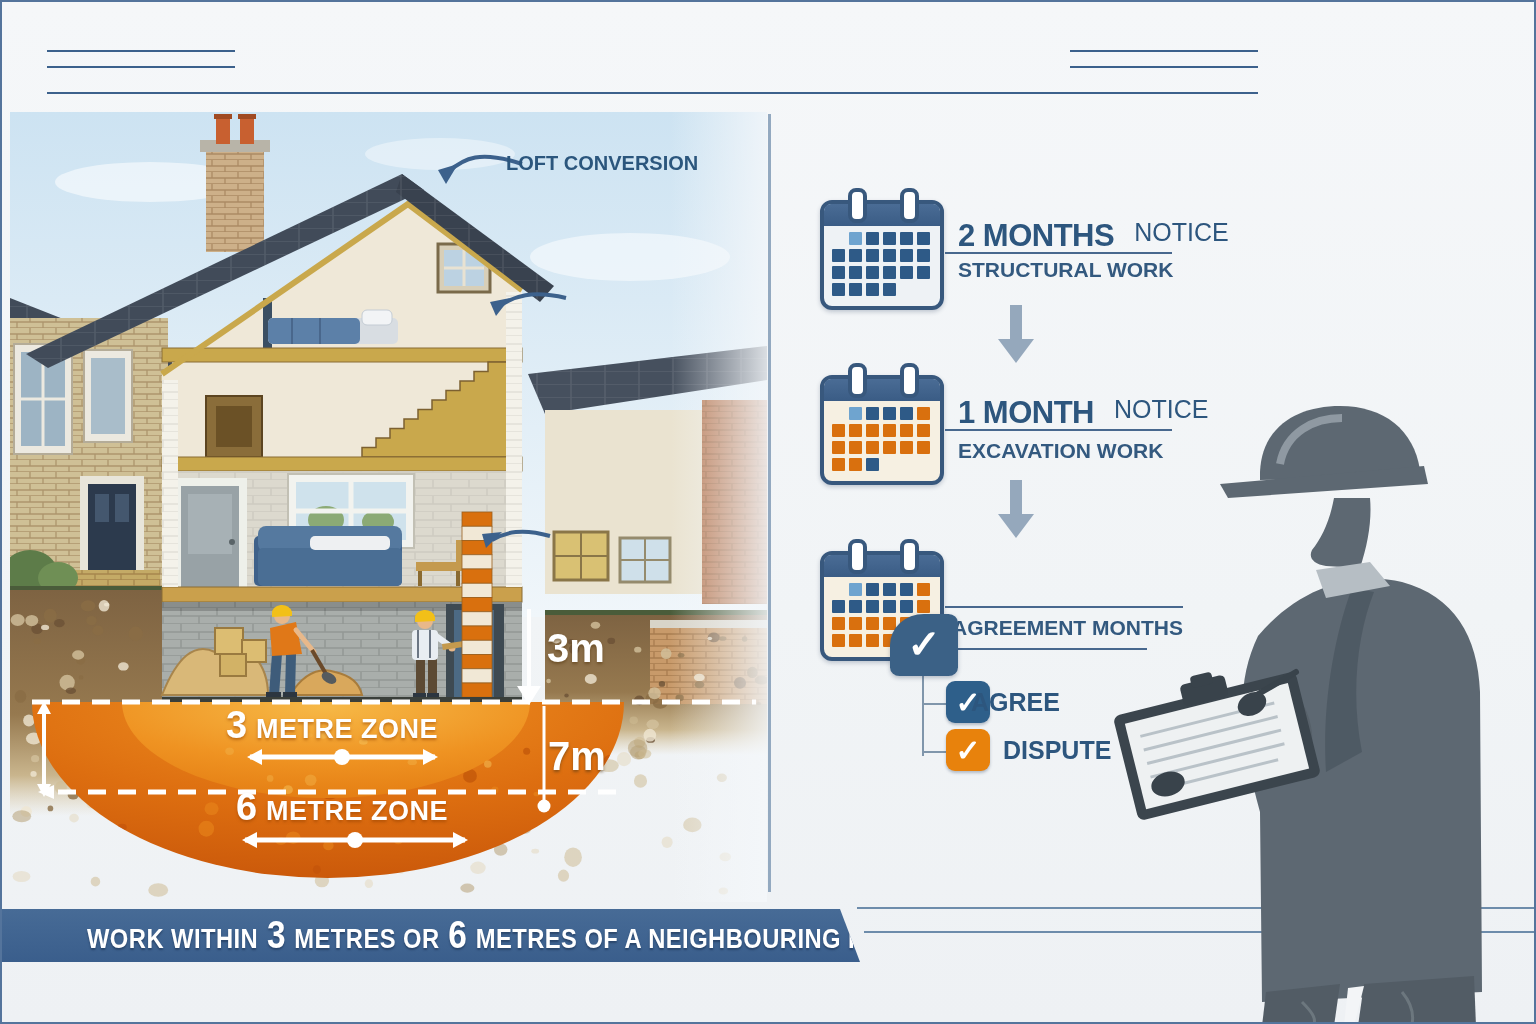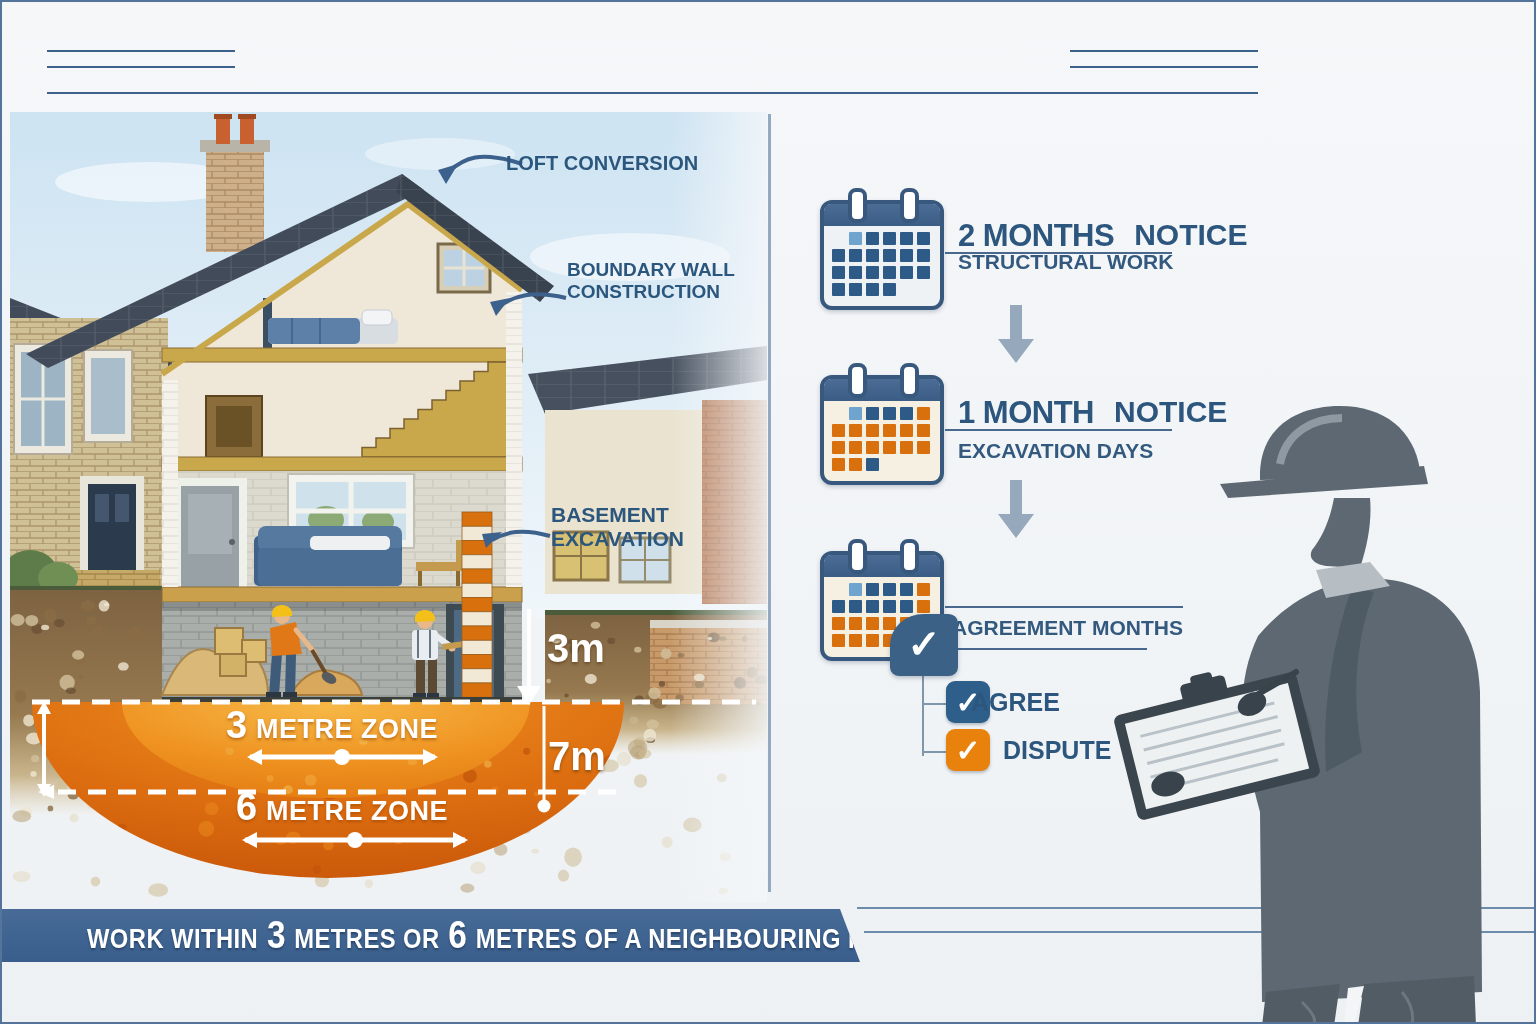--- a/index.html
+++ b/index.html
@@ -38,24 +38,24 @@
   .cal .cal-top{height:22px;background:linear-gradient(180deg,#4a6c95,#3a5c85);border-radius:7px 7px 0 0;}
   .cal .ring{position:absolute;top:-16px;width:11px;height:27px;background:#fff;border:4px solid #38587d;border-radius:8px;}
   .cal .ring.r1{left:24px}.cal .ring.r2{left:76px}
   .cal-grid{display:grid;grid-template-columns:repeat(6,13px);grid-auto-rows:13px;gap:4px;padding:6px 8px;}
   .cal-grid div{border-radius:1px;}
   #cal1{left:818px;top:198px;background:#eef2f5;}
   #cal2{left:818px;top:373px;background:#f6f0e2;}
   #cal3{left:818px;top:549px;background:#f6f0e2;}
   .tl-title{position:absolute;z-index:3;display:flex;align-items:flex-start;gap:20px;white-space:nowrap;color:#2d567e;}
   .tl-title .strong{font-size:31px;font-weight:bold;letter-spacing:-.5px;}
-  .tl-title .rest{font-size:30px;font-weight:bold;}
+  .tl-title .rest{font-size:25px;font-weight:normal;}
   .tl-sub{position:absolute;z-index:3;font-size:21px;font-weight:bold;color:#33597f;white-space:nowrap;}
   .tl-line{position:absolute;height:2px;background:#48688e;z-index:3;}
-  #tl1-title{left:956px;top:216px}  #tl1-line{left:943px;top:250px;width:227px}  #tl1-sub{left:956px;top:248px}
+  #tl1-title{left:956px;top:216px}  #tl1-line{left:943px;top:250px;width:227px}  #tl1-sub{left:956px;top:256px}
   #tl2-title{left:956px;top:393px}  #tl2-line{left:943px;top:427px;width:227px}  #tl2-sub{left:956px;top:437px}
   #tl3-title{left:950px;top:570px}  #tl3-line{left:943px;top:604px;width:238px}  #tl3-sub{left:950px;top:614px}
   #tl3-line2{left:943px;top:646px;width:202px}
   .down-arrow{position:absolute;width:36px;z-index:3;}
   .down-arrow .shaft{width:12px;height:34px;background:#95a8bc;margin:0 auto;}
   .down-arrow .head{width:0;height:0;border-left:18px solid transparent;border-right:18px solid transparent;
                     border-top:24px solid #95a8bc;}
   #arrow1{left:996px;top:303px} #arrow2{left:996px;top:478px}
   
   #check-badge{position:absolute;left:888px;top:612px;width:68px;height:62px;background:#3b6186;z-index:4;
@@ -530,28 +530,20 @@
       <path d="M556,186 C522,178 504,184 490,194"></path>
       <polygon points="500,186 486,204 480,190" fill="#3c618c" stroke="none"></polygon>
       <path d="M540,424 C512,416 496,420 482,428"></path>
       <polygon points="492,420 476,436 472,422" fill="#3c618c" stroke="none"></polygon>
     </g>
   </svg>
 
   <div class="callout" id="loft-label">
     <span>LOFT CONVERSION</span>
   </div>
-  <div class="callout" id="boundary-label">
-    <div>BOUNDARY WALL</div>
-    <div>CONSTRUCTION</div>
-  </div>
-  <div class="callout" id="basement-label">
-    <div>BASEMENT</div>
-    <div>EXCAVATION</div>
-  </div>
 
   <div class="zone-label" id="zone3-label">
     <span class="zn">3</span>
       <span class="zt">METRE ZONE</span>
   </div>
   <div class="zone-label" id="zone6-label">
     <span class="zn">6</span>
       <span class="zt">METRE ZONE</span>
   </div>
   <div class="depth-label" id="depth3-label">3m</div>
@@ -631,21 +623,21 @@
         <div></div>
         <div></div>
         <div></div>
       </div>
   </div>
   <div class="tl-title" id="tl2-title">
     <span class="strong">1 MONTH</span>
       <span class="rest">NOTICE</span>
   </div>
   <div class="tl-line" id="tl2-line"></div>
-  <div class="tl-sub" id="tl2-sub">EXCAVATION DAYS</div>
+  <div class="tl-sub" id="tl2-sub">EXCAVATION WORK</div>
 
   <div class="down-arrow" id="arrow2">
     <div class="shaft"></div>
       <div class="head"></div>
   </div>
 
   <div class="cal" id="cal3">
     <div class="cal-top"></div>
     <div class="ring r1"></div>
     <div class="ring r2"></div>

